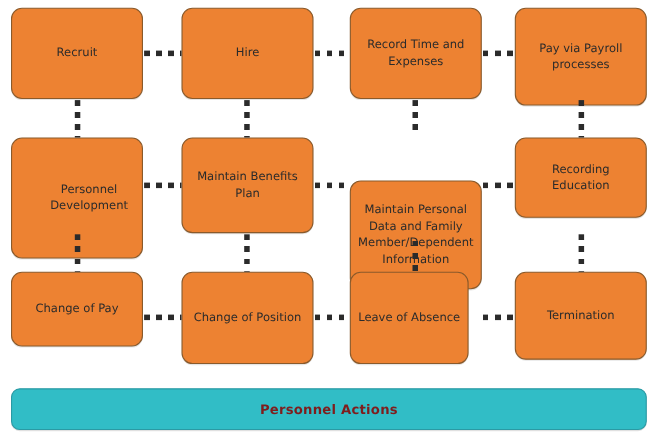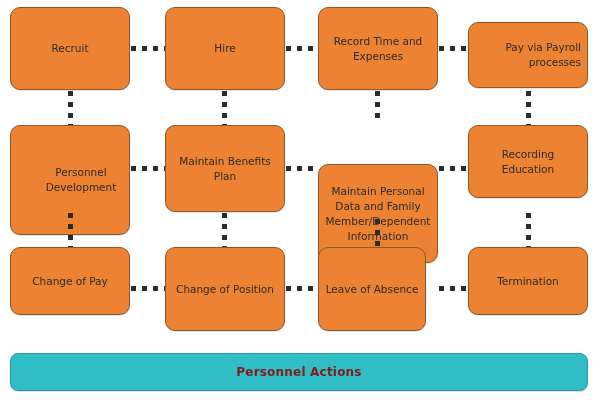--- a/index.html
+++ b/index.html
@@ -80,21 +80,21 @@
   </div>
 
   <div class="node" style="left:165px; top:7px;   width:120px; height:83px;">
     <span class="node-label">Hire</span>
   </div>
 
   <div class="node" style="left:318px; top:7px;   width:120px; height:83px;">
     <span class="node-label">Record Time and Expenses</span>
   </div>
 
-  <div class="node" style="left:468px; top:22px;   width:120px; height:66px;text-align:right;">
+  <div class="node" style="left:468px; top:7px;   width:120px; height:89px;">
     <span class="node-label">Pay via Payroll processes</span>
   </div>
 
   <div class="node" style="left:10px;  top:125px; width:120px; height:110px;padding-left:28px;">
     <span class="node-label">Personnel Development</span>
   </div>
 
   <div class="node" style="left:165px; top:125px; width:120px; height:87px;">
     <span class="node-label">Maintain Benefits Plan</span>
   </div>
@@ -112,21 +112,21 @@
   </div>
 
   <div class="node" style="left:165px; top:247px; width:120px; height:84px;">
     <span class="node-label">Change of Position</span>
   </div>
 
   <div class="node" style="left:318px; top:247px; width:108px; height:84px;">
     <span class="node-label">Leave of Absence</span>
   </div>
 
-  <div class="node" style="left:468px; top:247px; width:120px; height:68px;">
+  <div class="node" style="left:468px; top:247px; width:120px; height:80px;">
     <span class="node-label">Termination</span>
   </div>
 
   <div class="conn conn-h" style="left:131px; top:46px; width:34px;"></div>
   <div class="conn conn-h" style="left:286px; top:46px; width:32px;"></div>
   <div class="conn conn-h" style="left:439px; top:46px; width:29px;"></div>
 
   <div class="conn conn-h" style="left:131px; top:166px; width:34px;"></div>
   <div class="conn conn-h" style="left:286px; top:166px; width:32px;"></div>
   <div class="conn conn-h" style="left:439px; top:166px; width:29px;"></div>

